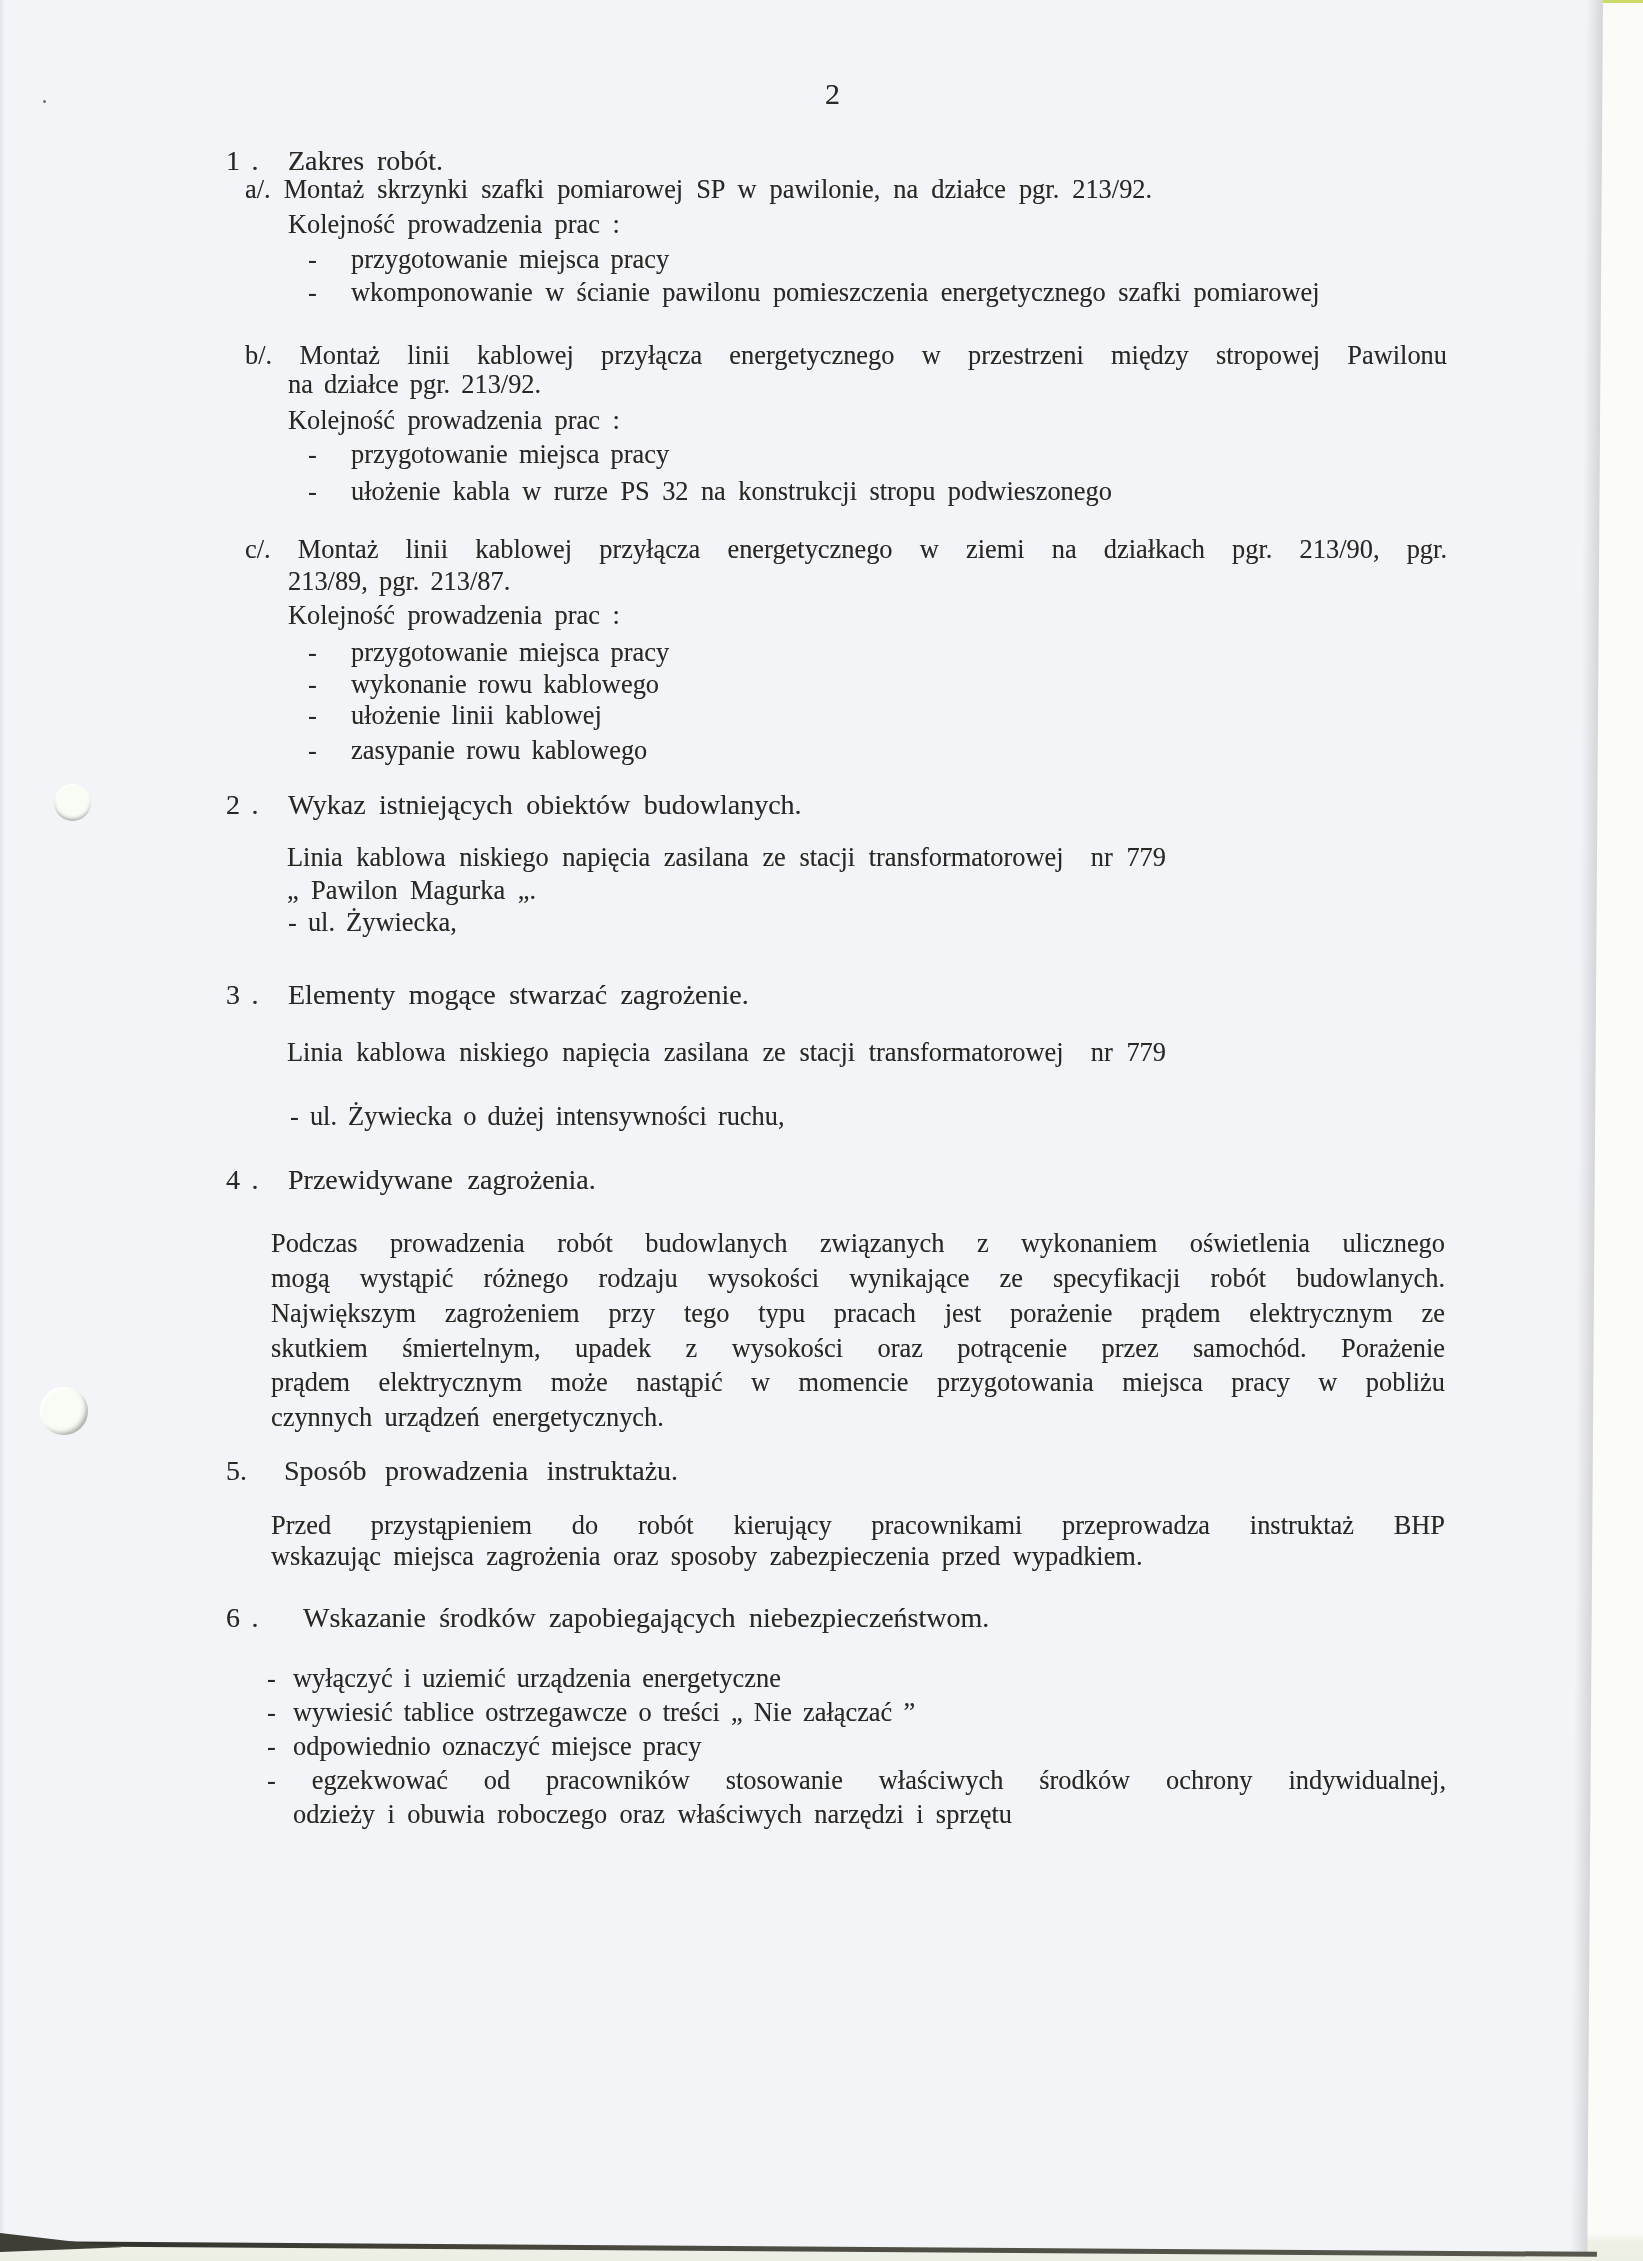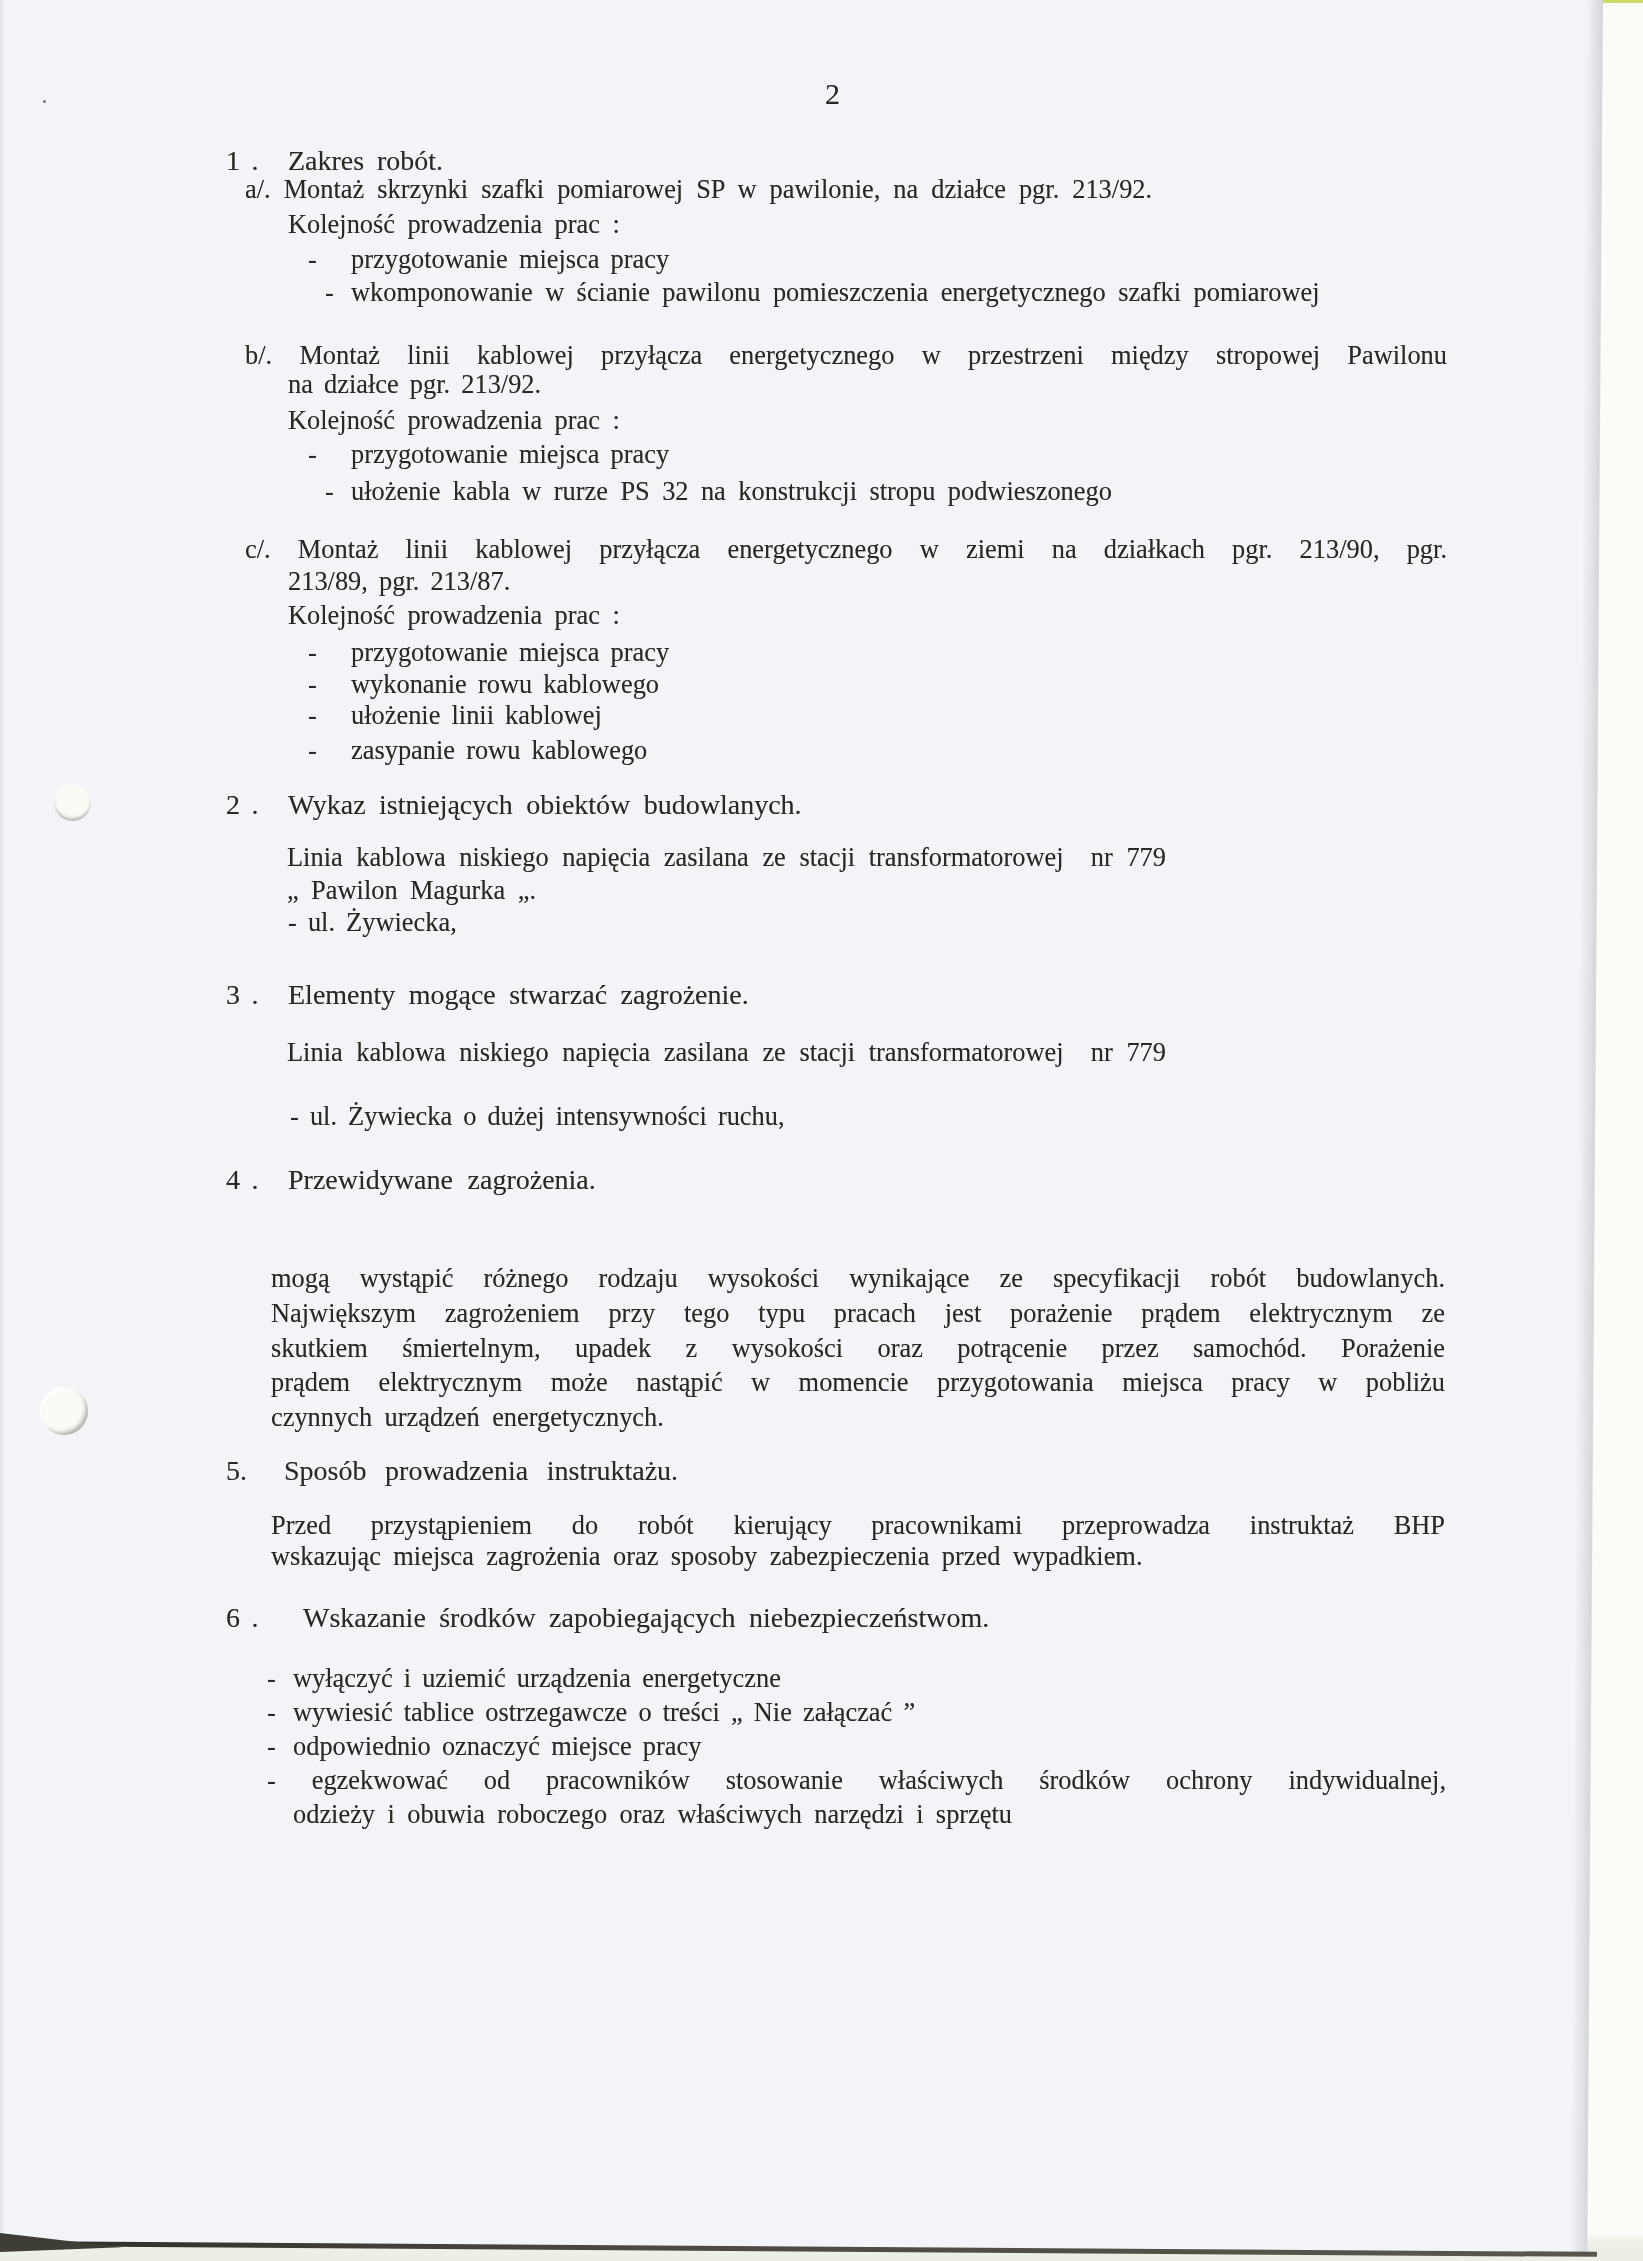--- a/index.html
+++ b/index.html
@@ -23,21 +23,21 @@
   .hole{position:absolute;border-radius:50%;background:#f9fbf5;}
   .hole1{left:54px;top:784px;width:37px;height:37px;
          box-shadow:inset 0 -3.2px 3.9px -1.3px rgba(92,102,92,.55),inset 1.3px 1.3px 1.9px rgba(255,255,255,.9);}
   .hole2{left:40px;top:1387px;width:48px;height:48px;
          box-shadow:inset -3.9px -3.9px 4.5px -1.9px rgba(92,102,92,.5),inset 1.9px 1.9px 2.6px rgba(255,255,255,.9);}
   .speck{position:absolute;left:43px;top:100px;width:3.2px;height:3.2px;background:#70706c;border-radius:50%;}
   .ln{position:absolute;white-space:pre;font-size:26.4px;line-height:1.2;
       word-spacing:4.5px;text-shadow:0 0 0.6px rgba(35,35,30,.35);}
   .hd{font-size:28px;}
   .jst{white-space:normal;text-align:justify;text-align-last:justify;}
-  .ws9{word-spacing:5.8px;text-align:center;}  .ws10{word-spacing:6.4px;}
+  .ws9{word-spacing:5.8px;}  .ws10{word-spacing:6.4px;}
   .ws11{word-spacing:7px;} .ws12{word-spacing:7.7px;} .ws18{word-spacing:11.6px;text-align:center;}
   .d1{display:inline-block;width:43px;}
   .d6{display:inline-block;width:26px;}
 </style>
 </head>
 <body>
 
 <div class="scan">
   <div class="bed"></div>
   <div class="bed-top-line"></div>
@@ -80,20 +80,21 @@
   <div class="ln ws9" style="left:287px;top:875px">„ Pawilon Magurka „.</div>
   <div class="ln" style="left:288px;top:907px">- ul. Żywiecka,</div>
 
   <div class="ln hd" style="left:226px;top:978px">3 .</div>
   <div class="ln hd ws10" style="left:288px;top:978px">Elementy mogące stwarzać zagrożenie.</div>
   <div class="ln ws11" style="left:287px;top:1037px">Linia kablowa niskiego napięcia zasilana ze stacji transformatorowej  nr 779</div>
   <div class="ln" style="left:290px;top:1101px">- ul. Żywiecka o dużej intensywności ruchu,</div>
 
   <div class="ln hd" style="left:226px;top:1163px">4 .</div>
   <div class="ln hd ws12" style="left:288px;top:1163px">Przewidywane zagrożenia.</div>
+  <div class="ln jst" style="left:271px;top:1228px;width:1174px">Podczas prowadzenia robót budowlanych związanych z wykonaniem oświetlenia ulicznego</div>
   <div class="ln jst" style="left:271px;top:1263px;width:1174px">mogą wystąpić różnego rodzaju wysokości wynikające ze specyfikacji robót budowlanych.</div>
   <div class="ln jst" style="left:271px;top:1298px;width:1174px">Największym zagrożeniem przy tego typu pracach jest porażenie prądem elektrycznym ze</div>
   <div class="ln jst" style="left:271px;top:1333px;width:1174px">skutkiem śmiertelnym, upadek z wysokości oraz potrącenie przez samochód. Porażenie</div>
   <div class="ln jst" style="left:271px;top:1367px;width:1174px">prądem elektrycznym może nastąpić w momencie przygotowania miejsca pracy w pobliżu</div>
   <div class="ln ws9" style="left:271px;top:1402px">czynnych urządzeń energetycznych.</div>
 
   <div class="ln hd" style="left:226px;top:1454px">5.</div>
   <div class="ln hd ws18" style="left:284px;top:1454px">Sposób prowadzenia instruktażu.</div>
   <div class="ln ws9" style="left:271px;top:1541px">wskazując miejsca zagrożenia oraz sposoby zabezpieczenia przed wypadkiem.</div>
   <div class="ln jst" style="left:271px;top:1510px;width:1174px">Przed przystąpieniem do robót kierujący pracownikami przeprowadza instruktaż BHP</div>

